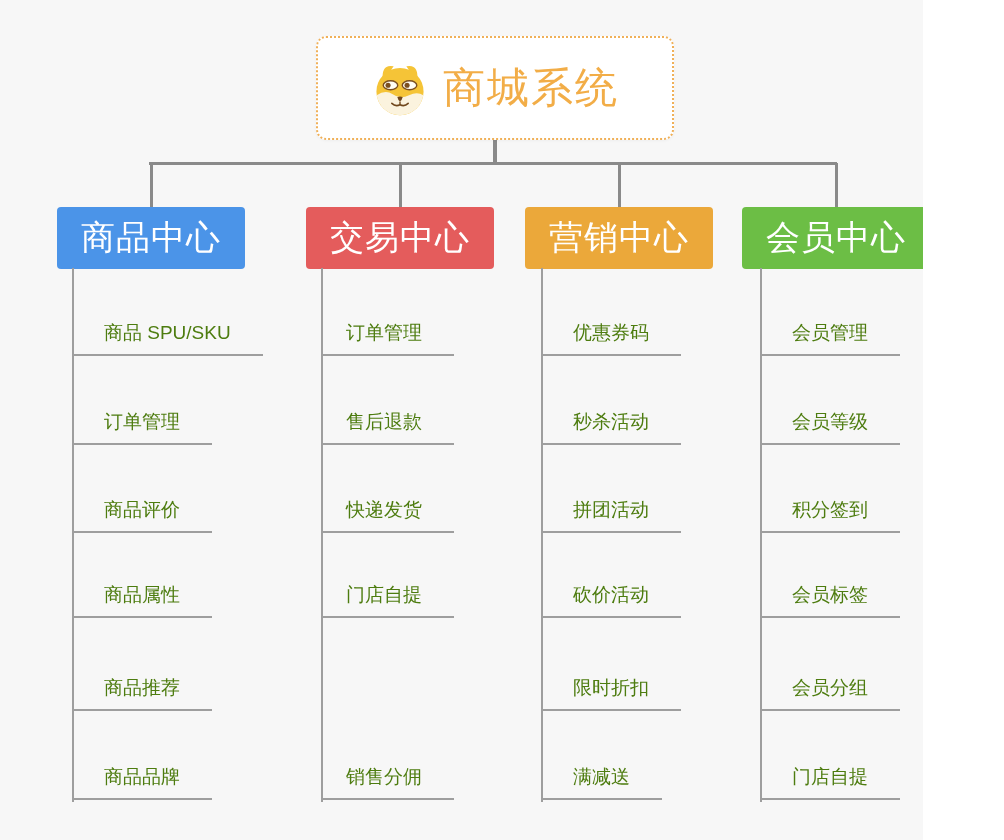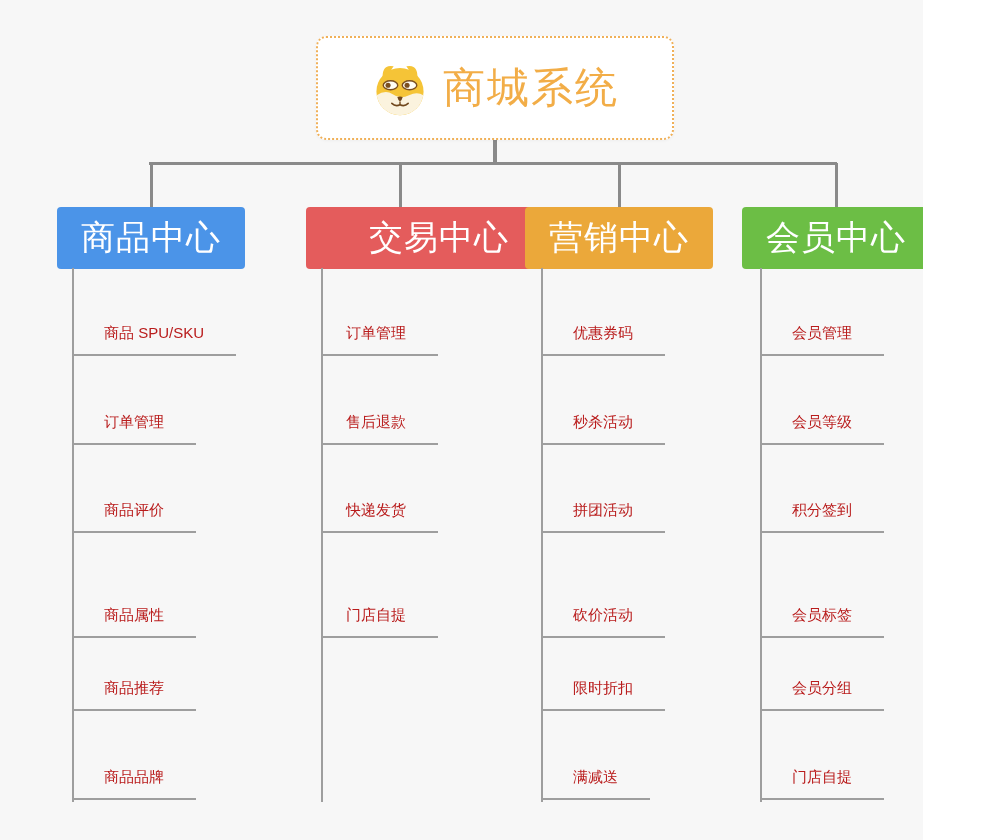--- a/index.html
+++ b/index.html
@@ -29,45 +29,45 @@
   }
   .root-title{font-size:42px;letter-spacing:2px;}
   .doge{width:58px;height:58px;display:inline-flex;}
   
   .branch-header{
     position:absolute;top:207px;width:188px;height:62px;
     border-radius:4px;color:#FFFFFF;font-size:34px;letter-spacing:1px;
     display:flex;align-items:center;justify-content:center;
   }
   .b1{left:57px;}
-  .b2{left:306px;padding-left:39px;}
+  .b2{left:306px;}
   .b3{left:525px;}
   .b4{left:742px;}
   
   .vline{position:absolute;top:268px;width:2px;height:534px;background:#9E9E9E;}
   .v1{left:72px;}
   .v2{left:321px;}
   .v3{left:541px;}
   .v4{left:760px;}
   
   .leaf{
     position:absolute;
     padding:0 32px 6px 32px;
     border-bottom:2px solid #9E9E9E;
-    font-size:15px;line-height:30px;color:#b91c1c;
+    font-size:19px;line-height:30px;color:#4d7c0f;
     white-space:nowrap;
   }
   .c1{left:72px;}
   .c2{left:321px;padding-left:25px;}
   .c3{left:541px;}
   .c4{left:760px;}
   .r1{top:318px;}
   .r2{top:407px;}
   .r3{top:495px;}
-  .r4{top:600px;}
+  .r4{top:580px;}
   .r5{top:673px;}
   .r6{top:762px;}
 </style>
 </head>
 <body>
 
 <div class="canvas">
 
   <div class="conn stem"></div>
   <div class="conn hbar"></div>
@@ -109,20 +109,21 @@
   <div class="leaf c1 r2">订单管理</div>
   <div class="leaf c1 r3">商品评价</div>
   <div class="leaf c1 r4">商品属性</div>
   <div class="leaf c1 r5">商品推荐</div>
   <div class="leaf c1 r6">商品品牌</div>
 
   <div class="leaf c2 r1">订单管理</div>
   <div class="leaf c2 r2">售后退款</div>
   <div class="leaf c2 r3">快递发货</div>
   <div class="leaf c2 r4">门店自提</div>
+  <div class="leaf c2 r6">销售分佣</div>
 
   <div class="leaf c3 r1">优惠券码</div>
   <div class="leaf c3 r2">秒杀活动</div>
   <div class="leaf c3 r3">拼团活动</div>
   <div class="leaf c3 r4">砍价活动</div>
   <div class="leaf c3 r6">满减送</div>
   <div class="leaf c3 r5">限时折扣</div>
 
   <div class="leaf c4 r1">会员管理</div>
   <div class="leaf c4 r2">会员等级</div>

